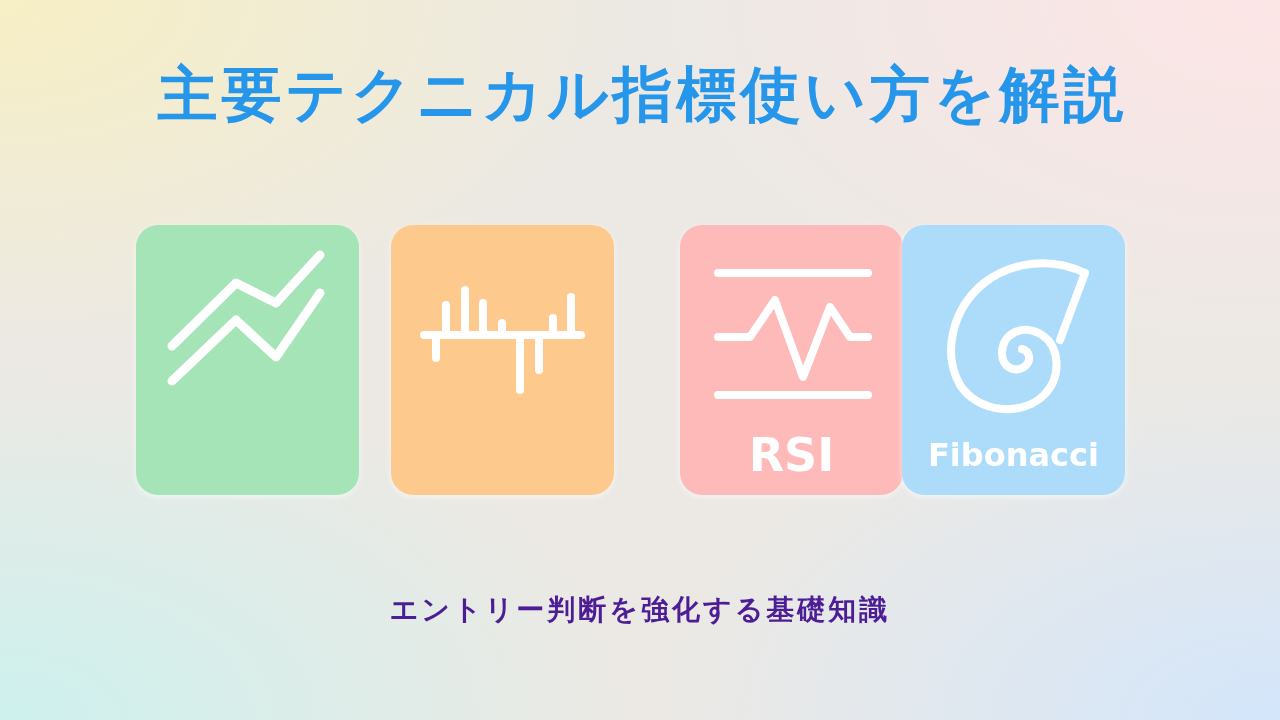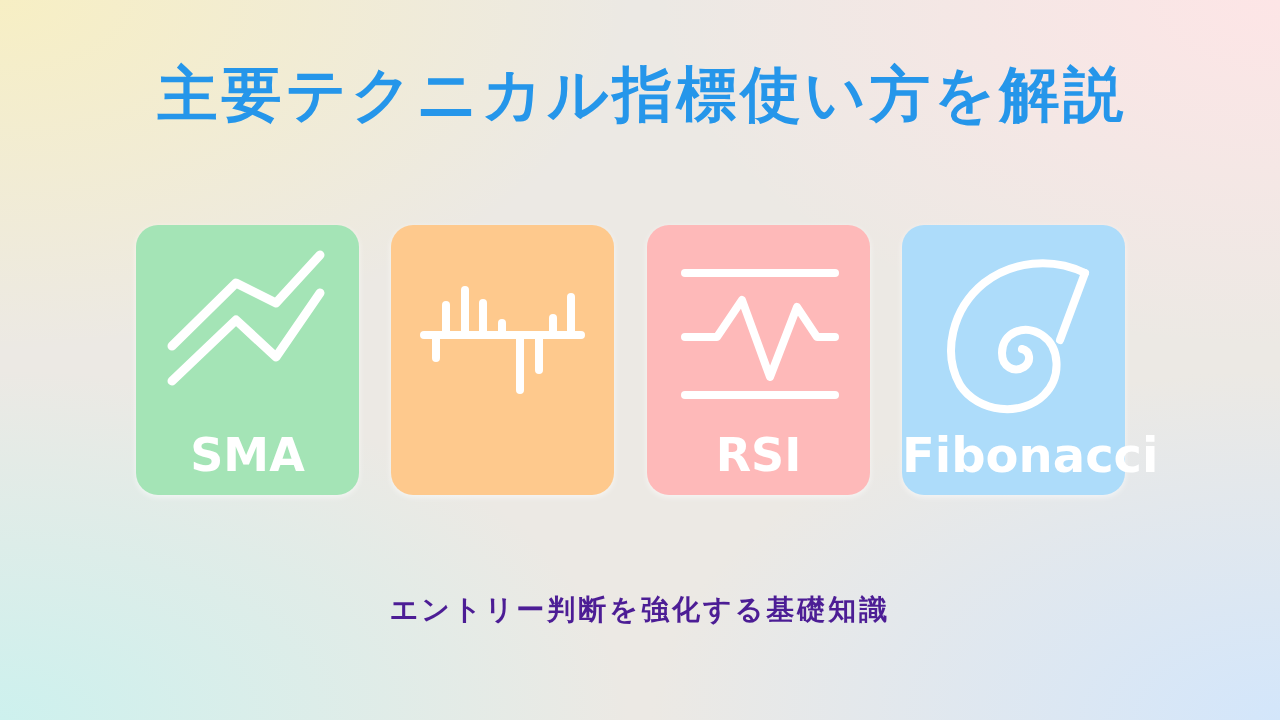--- a/index.html
+++ b/index.html
@@ -42,56 +42,55 @@
 
 <div class="cards">
 
   <div class="card" style="background: rgb(164, 228, 182); left: 136px;">
     <svg class="icon" viewBox="0 0 223 200">
       <g fill="none" stroke="#fff" stroke-width="9" stroke-linecap="round" stroke-linejoin="round">
         <polyline points="36,121 100,58 140,78 184,30"></polyline>
         <polyline points="36,156 100,95 140,132 184,68"></polyline>
       </g>
     </svg>
-    <div class="label" style="font-size: 46px;">SMA</div>
   </div>
 
   <div class="card" style="background: rgb(254, 201, 141); left: 391px;">
     <svg class="icon" viewBox="0 0 223 200">
       <g fill="none" stroke="#fff" stroke-width="8" stroke-linecap="round">
         <line x1="33" y1="110" x2="190" y2="110"></line>
         <line x1="45" y1="110" x2="45" y2="133"></line>
         <line x1="55" y1="80" x2="55" y2="110"></line>
         <line x1="74" y1="65" x2="74" y2="110"></line>
         <line x1="92" y1="78" x2="92" y2="110"></line>
         <line x1="111" y1="98" x2="111" y2="110"></line>
         <line x1="129" y1="110" x2="129" y2="165"></line>
         <line x1="148" y1="110" x2="148" y2="145"></line>
         <line x1="162" y1="93" x2="162" y2="110"></line>
         <line x1="180" y1="72" x2="180" y2="110"></line>
       </g>
     </svg>
   </div>
 
-  <div class="card" style="background: rgb(254, 185, 185); left: 647px;">
+  <div class="card" style="background: rgb(254, 185, 185); left: 680px;">
     <svg class="icon" viewBox="0 0 223 200">
       <g fill="none" stroke="#fff" stroke-width="8" stroke-linecap="round" stroke-linejoin="round">
         <line x1="38" y1="48" x2="188" y2="48"></line>
         <polyline points="38,112 70,112 95,75 123,152 150,82 170,112 188,112"></polyline>
         <line x1="38" y1="170" x2="188" y2="170"></line>
       </g>
     </svg>
     <div class="label" style="font-size: 46px;">RSI</div>
   </div>
 
   <div class="card" style="background: rgb(173, 220, 250); left: 902px;">
     <svg class="icon" viewBox="0 0 223 200">
       <g fill="none" stroke="#fff" stroke-width="8" stroke-linecap="round" stroke-linejoin="round">
         <path d="M183,48 C150,32 110,36 82,58 C50,84 40,128 58,160 C76,188 120,192 142,170 C160,152 158,122 140,110 C122,98 100,108 100,128 C100,142 112,148 122,142 C130,136 128,126 120,124"></path>
         <path d="M183,48 L158,115"></path>
       </g>
     </svg>
-    <div class="label" style="font-size: 48px;">Fibonacci</div>
+    <div class="label" style="font-size: 32px;">Fibonacci</div>
   </div>
 
 </div>
 
 <div class="subtitle">エントリー判断を強化する基礎知識</div>
 
 </body></html>

